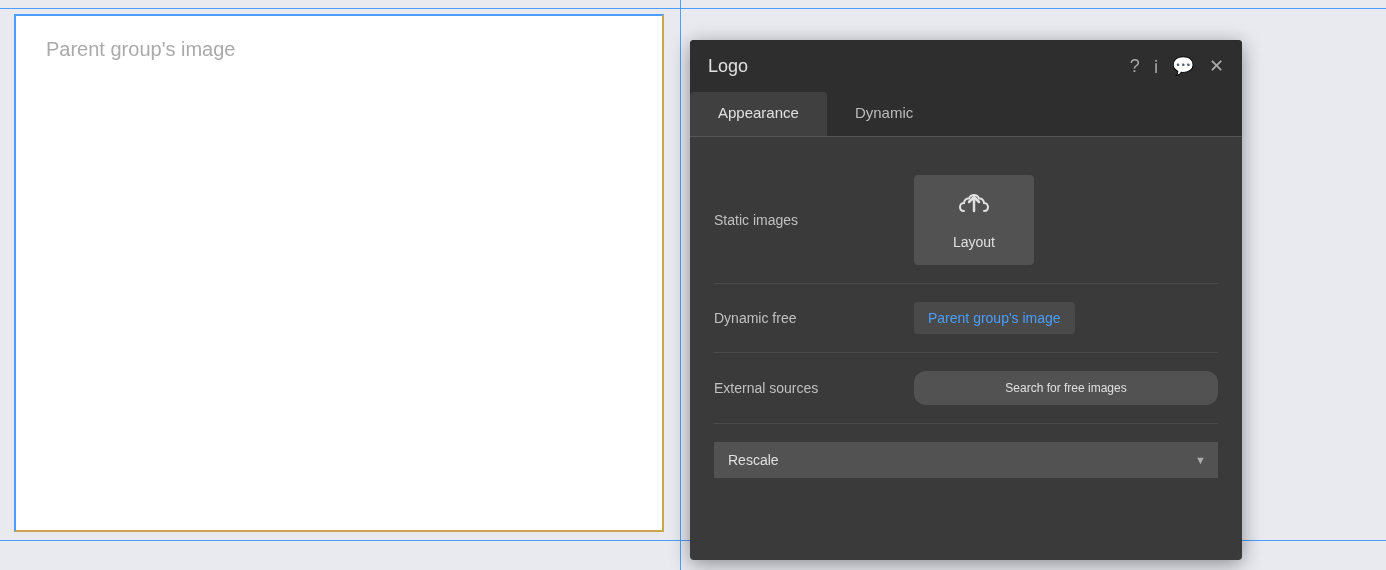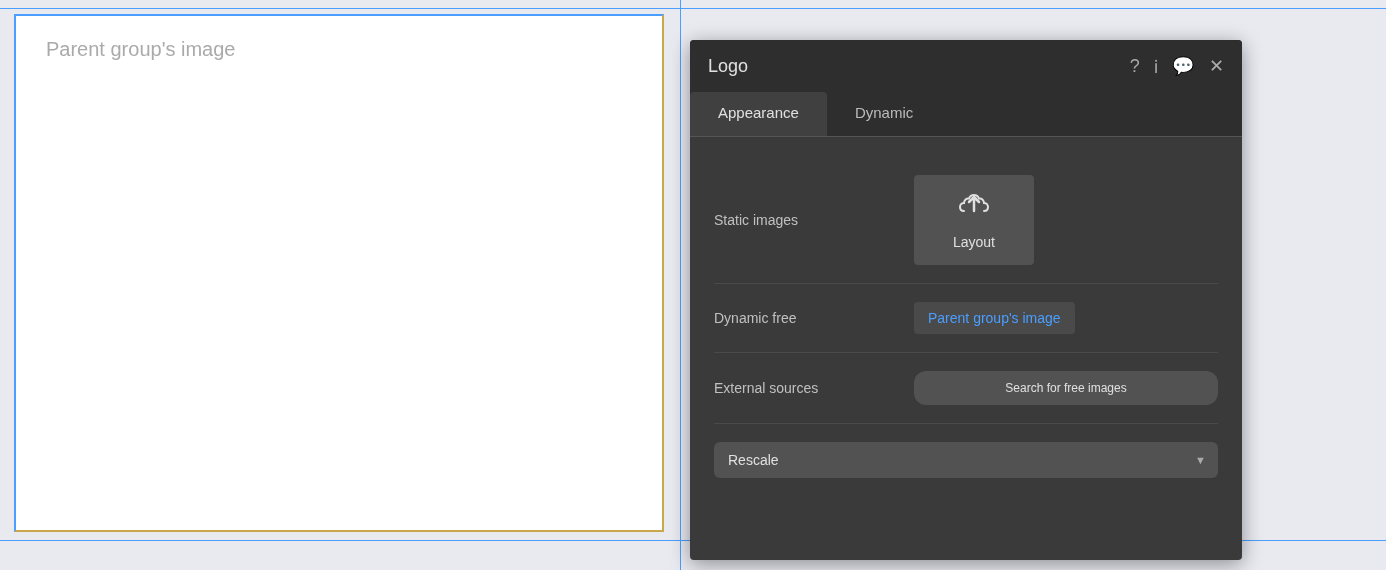--- a/index.html
+++ b/index.html
@@ -204,21 +204,21 @@
       color: #e0e0e0;
       cursor: pointer;
       width: 100%;
       text-align: center;
     }
 
     
     .rescale-select {
       background: #525252;
       border: none;
-      border-radius: 6px;
+      border-radius: 0;
       padding: 10px 14px;
       font-size: 14px;
       color: #e0e0e0;
       cursor: pointer;
       width: 100%;
       appearance: none;
       -webkit-appearance: none;
       display: flex;
       align-items: center;
       justify-content: space-between;

